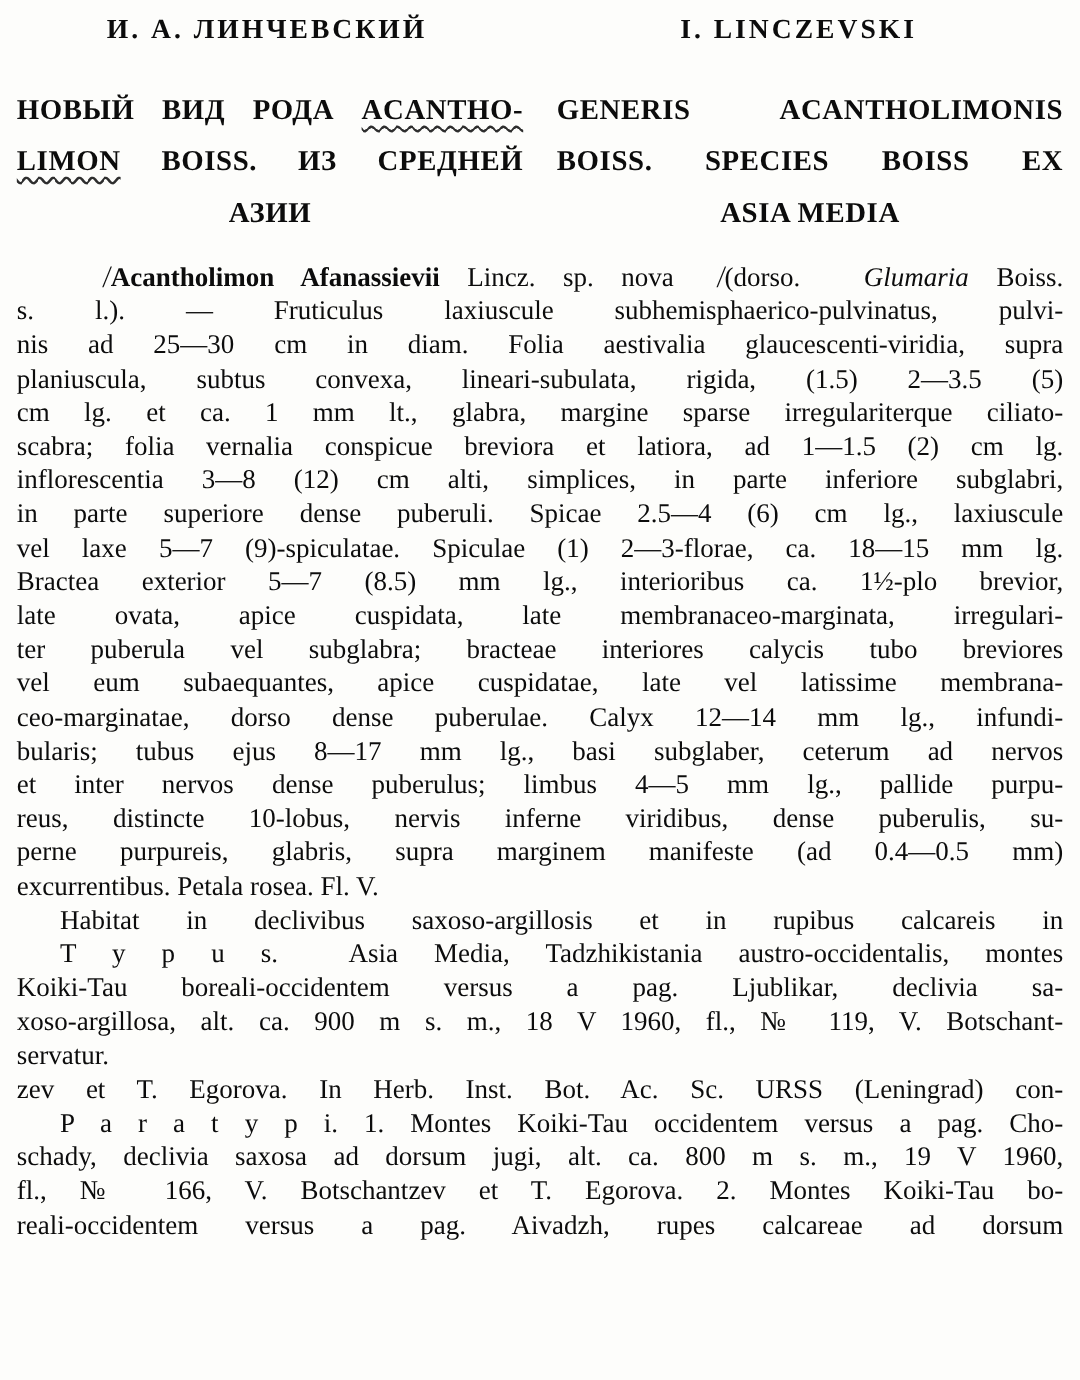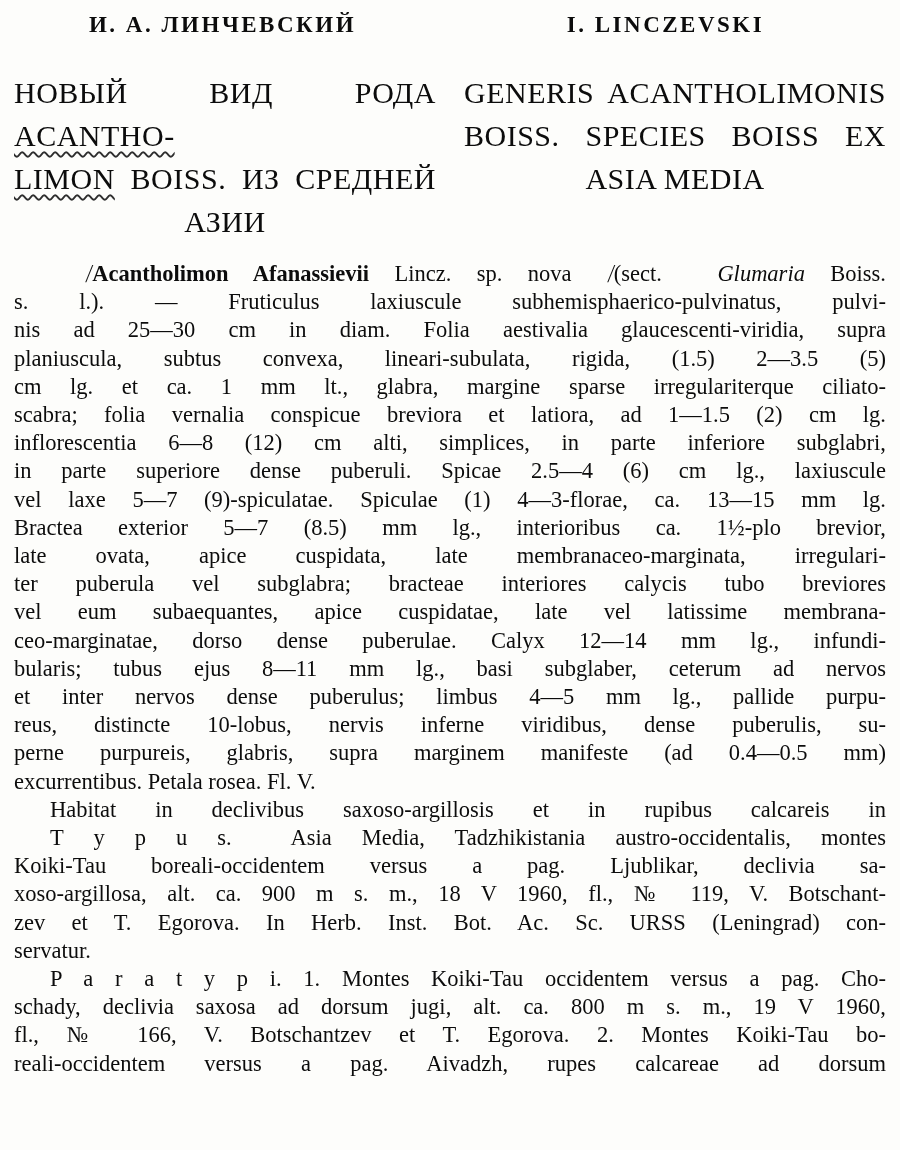--- a/index.html
+++ b/index.html
@@ -31,22 +31,22 @@
     white-space: nowrap;
   }
   
   .titles-row {
     display: flex;
     gap: 28px;
     padding: 33px 14px 0 14px;
   }
   .title {
     flex: 1;
-    font-weight: 400;
-    font-size: 30px;
+    font-weight: 700;
+    font-size: 24px;
     line-height: 43px;
     letter-spacing: 0.5px;
     min-width: 0;
   }
   .title .tline { text-align: justify; text-align-last: justify; }
   .title .tline.nojust { text-align: left; text-align-last: center; }
   
   .body-text {
     margin: 17px 14px 0 14px;
     font-size: 22.5px;
@@ -92,44 +92,44 @@
         <div class="tline nojust"><span>АЗИИ</span></div>
       </div>
     <div class="title">
         <div class="tline"><span>GENERIS ACANTHOLIMONIS</span></div>
         <div class="tline"><span>BOISS. SPECIES BOISS EX</span></div>
         <div class="tline nojust"><span>ASIA MEDIA</span></div>
       </div>
   </div>
 
   <div class="body-text">
-      <div class="tline ind"><span class="pen">/</span><span class="b">Acantholimon Afanassievii</span><span> Lincz. sp. nova</span><span class="pen">/</span><span>(sect. </span><span class="i">Glumaria</span><span> Boiss.</span></div>
+      <div class="tline ind"><span class="pen">/</span><span class="b">Acantholimon Afanassievii</span><span> Lincz. sp. nova</span><span class="pen">/</span><span>(dorso. </span><span class="i">Glumaria</span><span> Boiss.</span></div>
       <div class="tline"><span>s. l.). — Fruticulus laxiuscule subhemisphaerico-pulvinatus, pulvi-</span></div>
       <div class="tline"><span>nis ad 25—30 cm in diam. Folia aestivalia glaucescenti-viridia, supra</span></div>
       <div class="tline"><span>planiuscula, subtus convexa, lineari-subulata, rigida, (1.5) 2—3.5 (5)</span></div>
       <div class="tline"><span>cm lg. et ca. 1 mm lt., glabra, margine sparse irregulariterque ciliato-</span></div>
       <div class="tline"><span>scabra; folia vernalia conspicue breviora et latiora, ad 1—1.5 (2) cm lg.</span></div>
-      <div class="tline"><span>inflorescentia 6—8 (12) cm alti, simplices, in parte inferiore subglabri,</span></div>
+      <div class="tline"><span>inflorescentia 3—8 (12) cm alti, simplices, in parte inferiore subglabri,</span></div>
       <div class="tline"><span>in parte superiore dense puberuli. Spicae 2.5—4 (6) cm lg., laxiuscule</span></div>
-      <div class="tline"><span>vel laxe 5—7 (9)-spiculatae. Spiculae (1) 4—3-florae, ca. 13—15 mm lg.</span></div>
+      <div class="tline"><span>vel laxe 5—7 (9)-spiculatae. Spiculae (1) 2—3-florae, ca. 18—15 mm lg.</span></div>
       <div class="tline"><span>Bractea exterior 5—7 (8.5) mm lg., interioribus ca. 1½-plo brevior,</span></div>
       <div class="tline"><span>late ovata, apice cuspidata, late membranaceo-marginata, irregulari-</span></div>
       <div class="tline"><span>ter puberula vel subglabra; bracteae interiores calycis tubo breviores</span></div>
       <div class="tline"><span>vel eum subaequantes, apice cuspidatae, late vel latissime membrana-</span></div>
       <div class="tline"><span>ceo-marginatae, dorso dense puberulae. Calyx 12—14 mm lg., infundi-</span></div>
-      <div class="tline"><span>bularis; tubus ejus 8—11 mm lg., basi subglaber, ceterum ad nervos</span></div>
+      <div class="tline"><span>bularis; tubus ejus 8—17 mm lg., basi subglaber, ceterum ad nervos</span></div>
       <div class="tline"><span>et inter nervos dense puberulus; limbus 4—5 mm lg., pallide purpu-</span></div>
       <div class="tline"><span>reus, distincte 10-lobus, nervis inferne viridibus, dense puberulis, su-</span></div>
       <div class="tline"><span>perne purpureis, glabris, supra marginem manifeste (ad 0.4—0.5 mm)</span></div>
       <div class="tline nojust"><span>excurrentibus. Petala rosea. Fl. V.</span></div>
       <div class="tline ind"><span>Habitat in declivibus saxoso-argillosis et in rupibus calcareis in</span></div>
       <div class="tline ind"><span>T y p u s.  Asia Media, Tadzhikistania austro-occidentalis, montes</span></div>
       <div class="tline"><span>Koiki-Tau boreali-occidentem versus a pag. Ljublikar, declivia sa-</span></div>
       <div class="tline"><span>xoso-argillosa, alt. ca. 900 m s. m., 18 V 1960, fl., № 119, V. Botschant-</span></div>
+      <div class="tline nojust"><span>servatur.</span></div>
       <div class="tline"><span>zev et T. Egorova. In Herb. Inst. Bot. Ac. Sc. URSS (Leningrad) con-</span></div>
-      <div class="tline nojust"><span>servatur.</span></div>
       <div class="tline ind"><span>P a r a t y p i. 1. Montes Koiki-Tau occidentem versus a pag. Cho-</span></div>
       <div class="tline"><span>schady, declivia saxosa ad dorsum jugi, alt. ca. 800 m s. m., 19 V 1960,</span></div>
       <div class="tline"><span>fl., № 166, V. Botschantzev et T. Egorova. 2. Montes Koiki-Tau bo-</span></div>
       <div class="tline"><span>reali-occidentem versus a pag. Aivadzh, rupes calcareae ad dorsum</span></div>
     </div>
 
 </div>
 
 </body></html>

